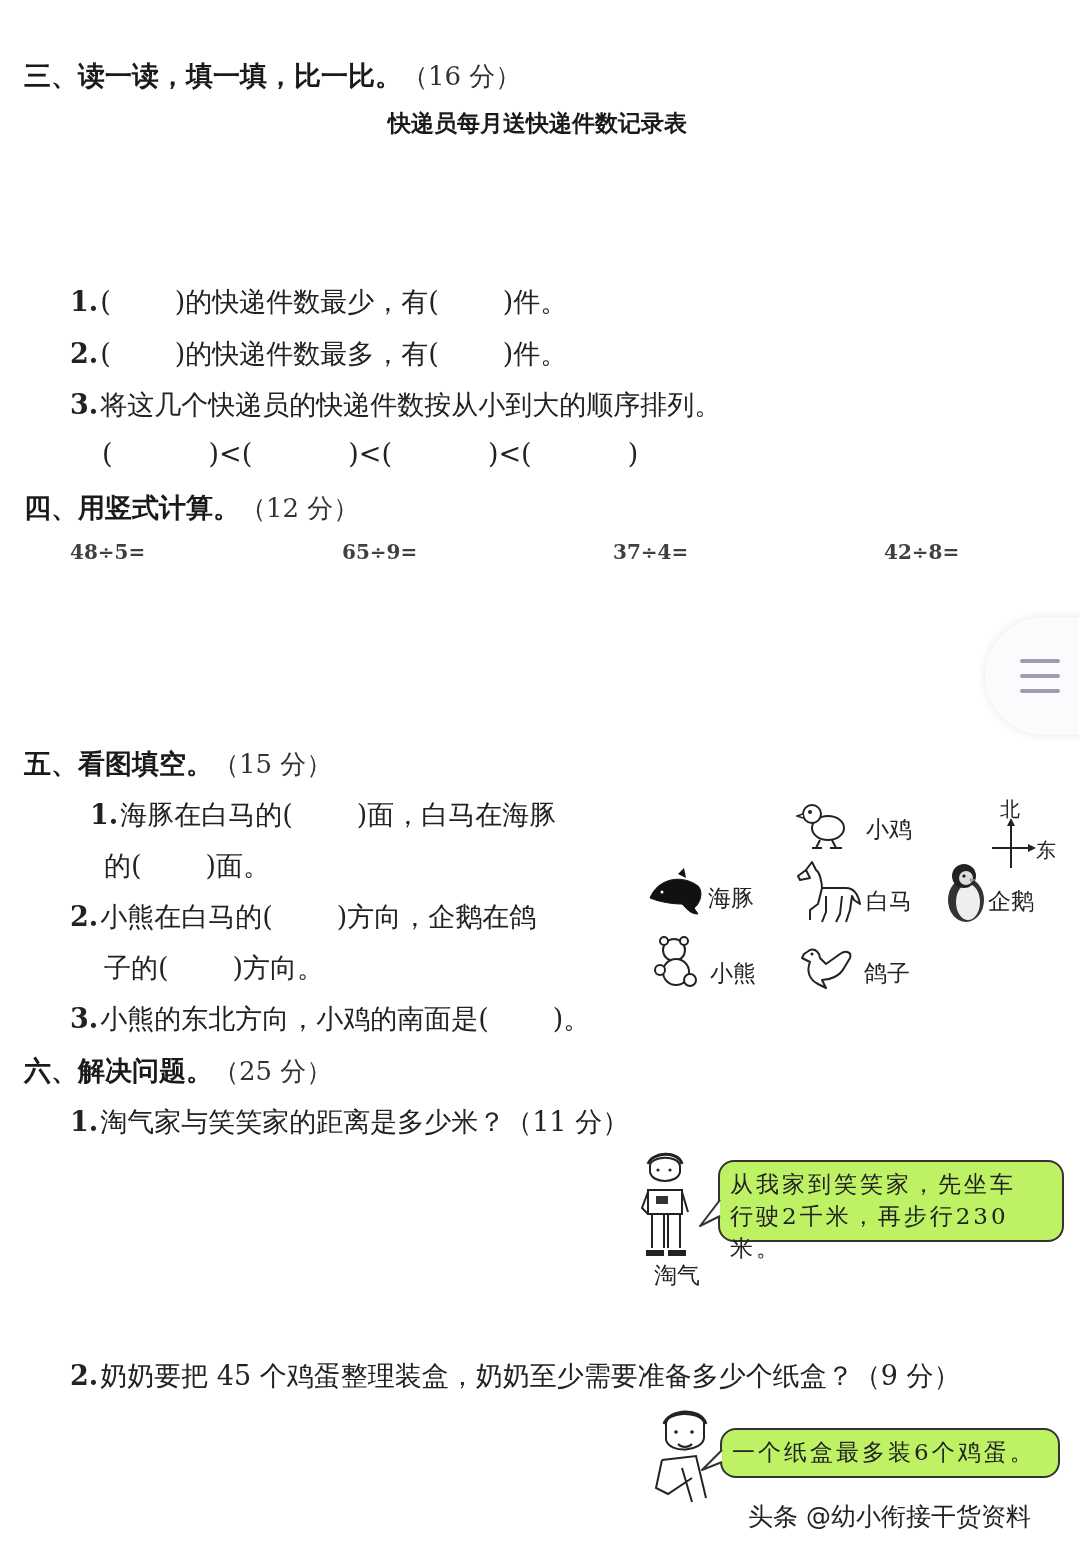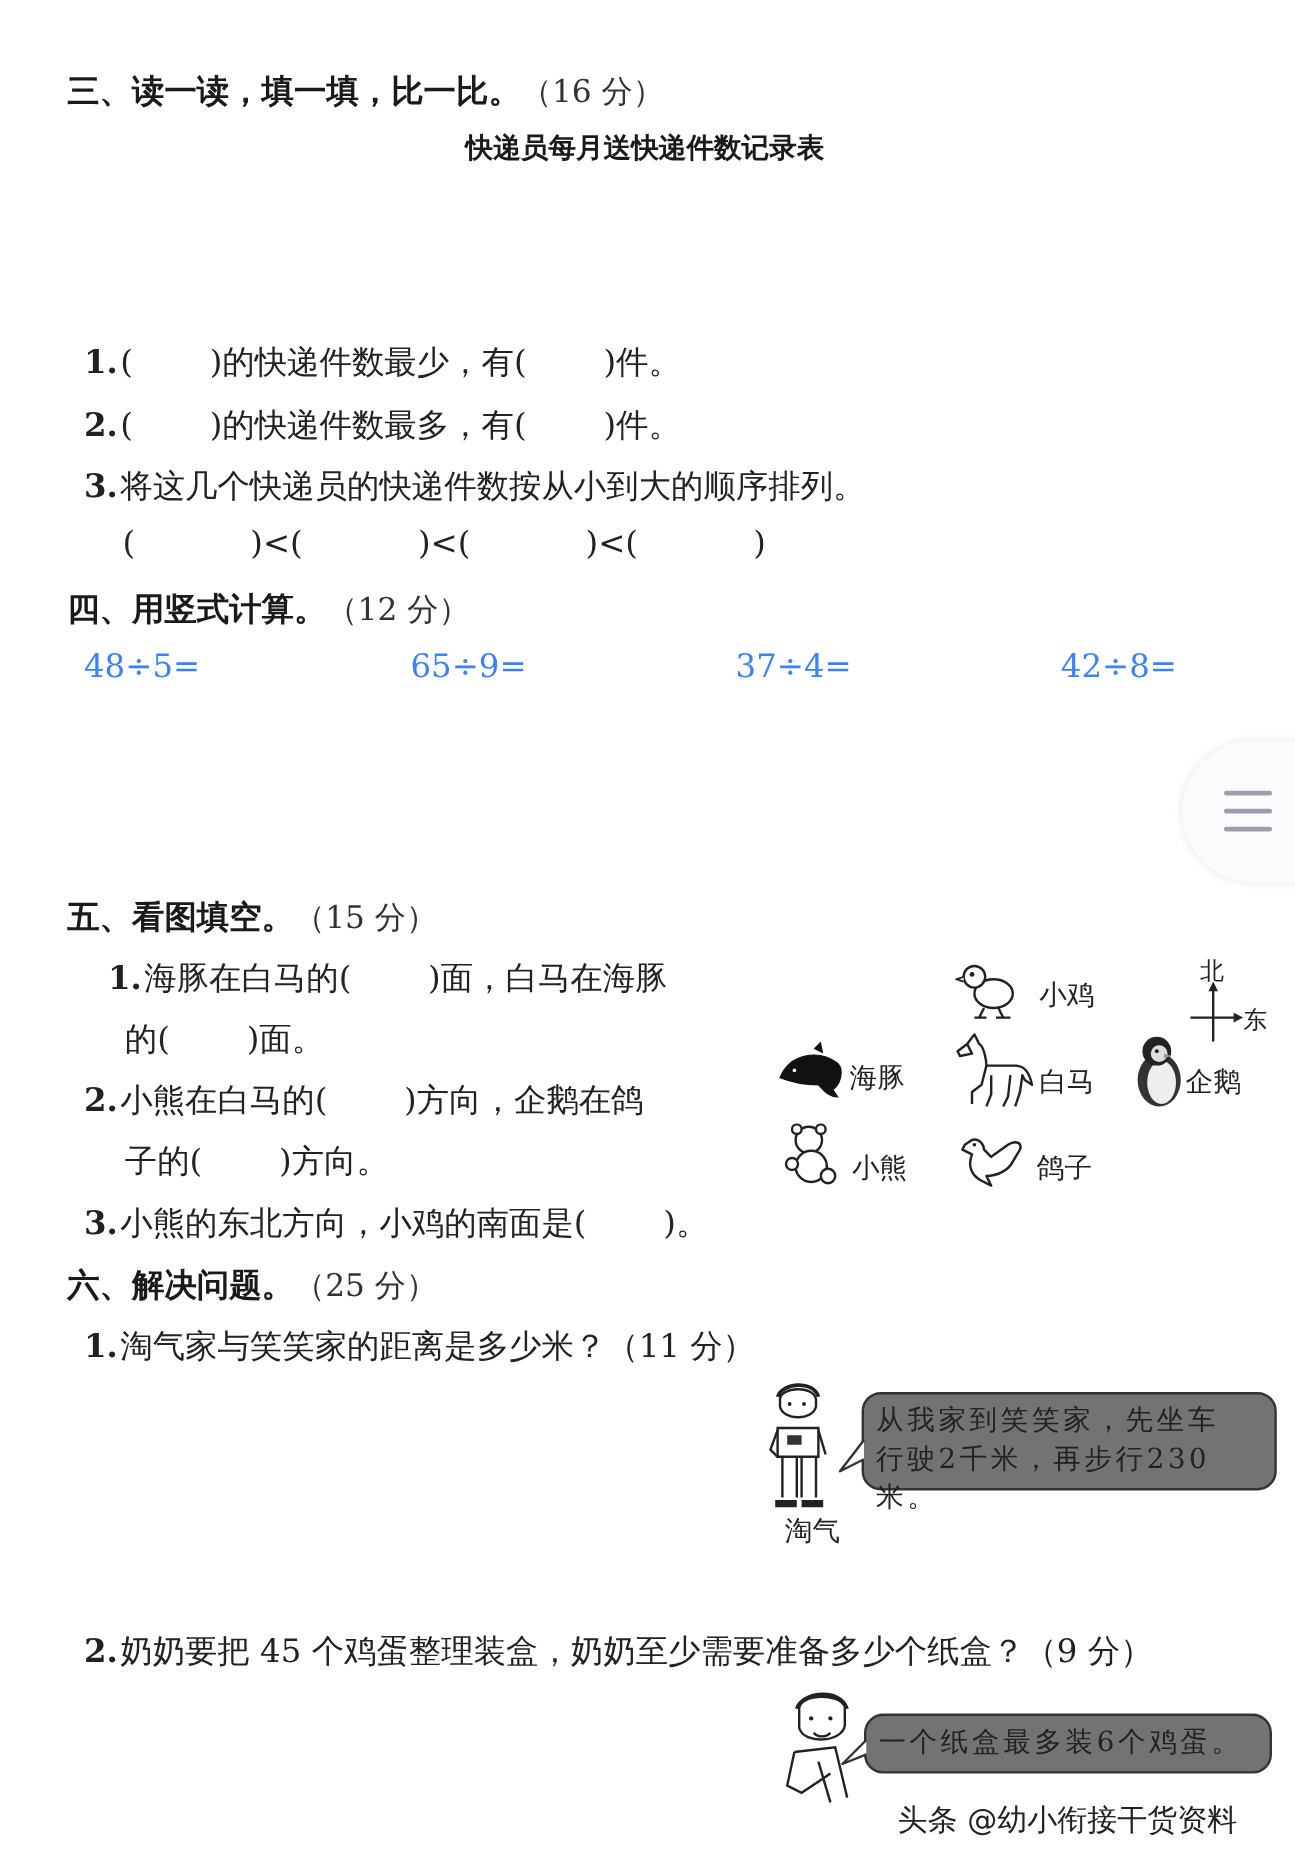--- a/index.html
+++ b/index.html
@@ -4,27 +4,27 @@
 <style>
   html, body { margin: 0; padding: 0; background: #ffffff; }
   body {
     width: 1079px; height: 1553px; position: relative; overflow: hidden;
     font-family: "DejaVu Serif", "Liberation Serif", serif;
     color: #1a1a1a;
   }
   .abs { position: absolute; white-space: nowrap; }
   .sec-title {
     font-family: "DejaVu Sans", "Liberation Sans", sans-serif;
-    font-weight: bold; font-size: 27px; letter-spacing: 0px; margin-left: 32px;
+    font-weight: bold; font-size: 27px; letter-spacing: 0px;
   }
   .sec-title .score { font-family: "DejaVu Serif", serif; font-weight: normal; font-size: 26px; color: #333; }
   .q { font-size: 27px; color: #222; }
   .q .num { font-family: "DejaVu Serif", serif; font-weight: bold; margin-right: 2px; }
   .blank { display: inline-block; }
-  .calc { font-size: 27px; color: #3b82f6; }
+  .calc { font-size: 20px; color: #404040; font-weight: bold; }
 
   .table-title {
     font-family: "DejaVu Sans", "Liberation Sans", sans-serif; font-weight: bold;
     font-size: 23px; left: 388px; top: 108px;
   }
   table.record {
     position: absolute; left: 344px; top: 156px;
     border-collapse: collapse; border: 2px solid #222;
   }
   table.record td {
@@ -36,21 +36,21 @@
     position: absolute; left: 985px; top: 617px; width: 120px; height: 118px;
     border-radius: 60px 0 0 60px; background: #fbfbfd;
     box-shadow: 0 0 8px rgba(0,0,0,0.10);
   }
   .menu-fab .bar {
     position: absolute; left: 35px; width: 40px; height: 4px; border-radius: 2px; background: #9a9eb0;
   }
 
   .fig-label { font-size: 23px; color: #222; }
   .bubble {
-    position: absolute; border: 2px solid #333; border-radius: 16px; background: #737373;
+    position: absolute; border: 2px solid #333; border-radius: 16px; background: #bef264;
     font-size: 23px; color: #222; padding: 6px 10px; letter-spacing: 3px; line-height: 32px;
   }
   .watermark {
     position: absolute; left: 748px; top: 1500px; font-family: "DejaVu Sans", sans-serif;
     font-size: 25px; color: #222; text-shadow: 1px 1px 0 #fff, -1px -1px 0 #fff;
   }
 </style>
 </head>
 <body>
 

